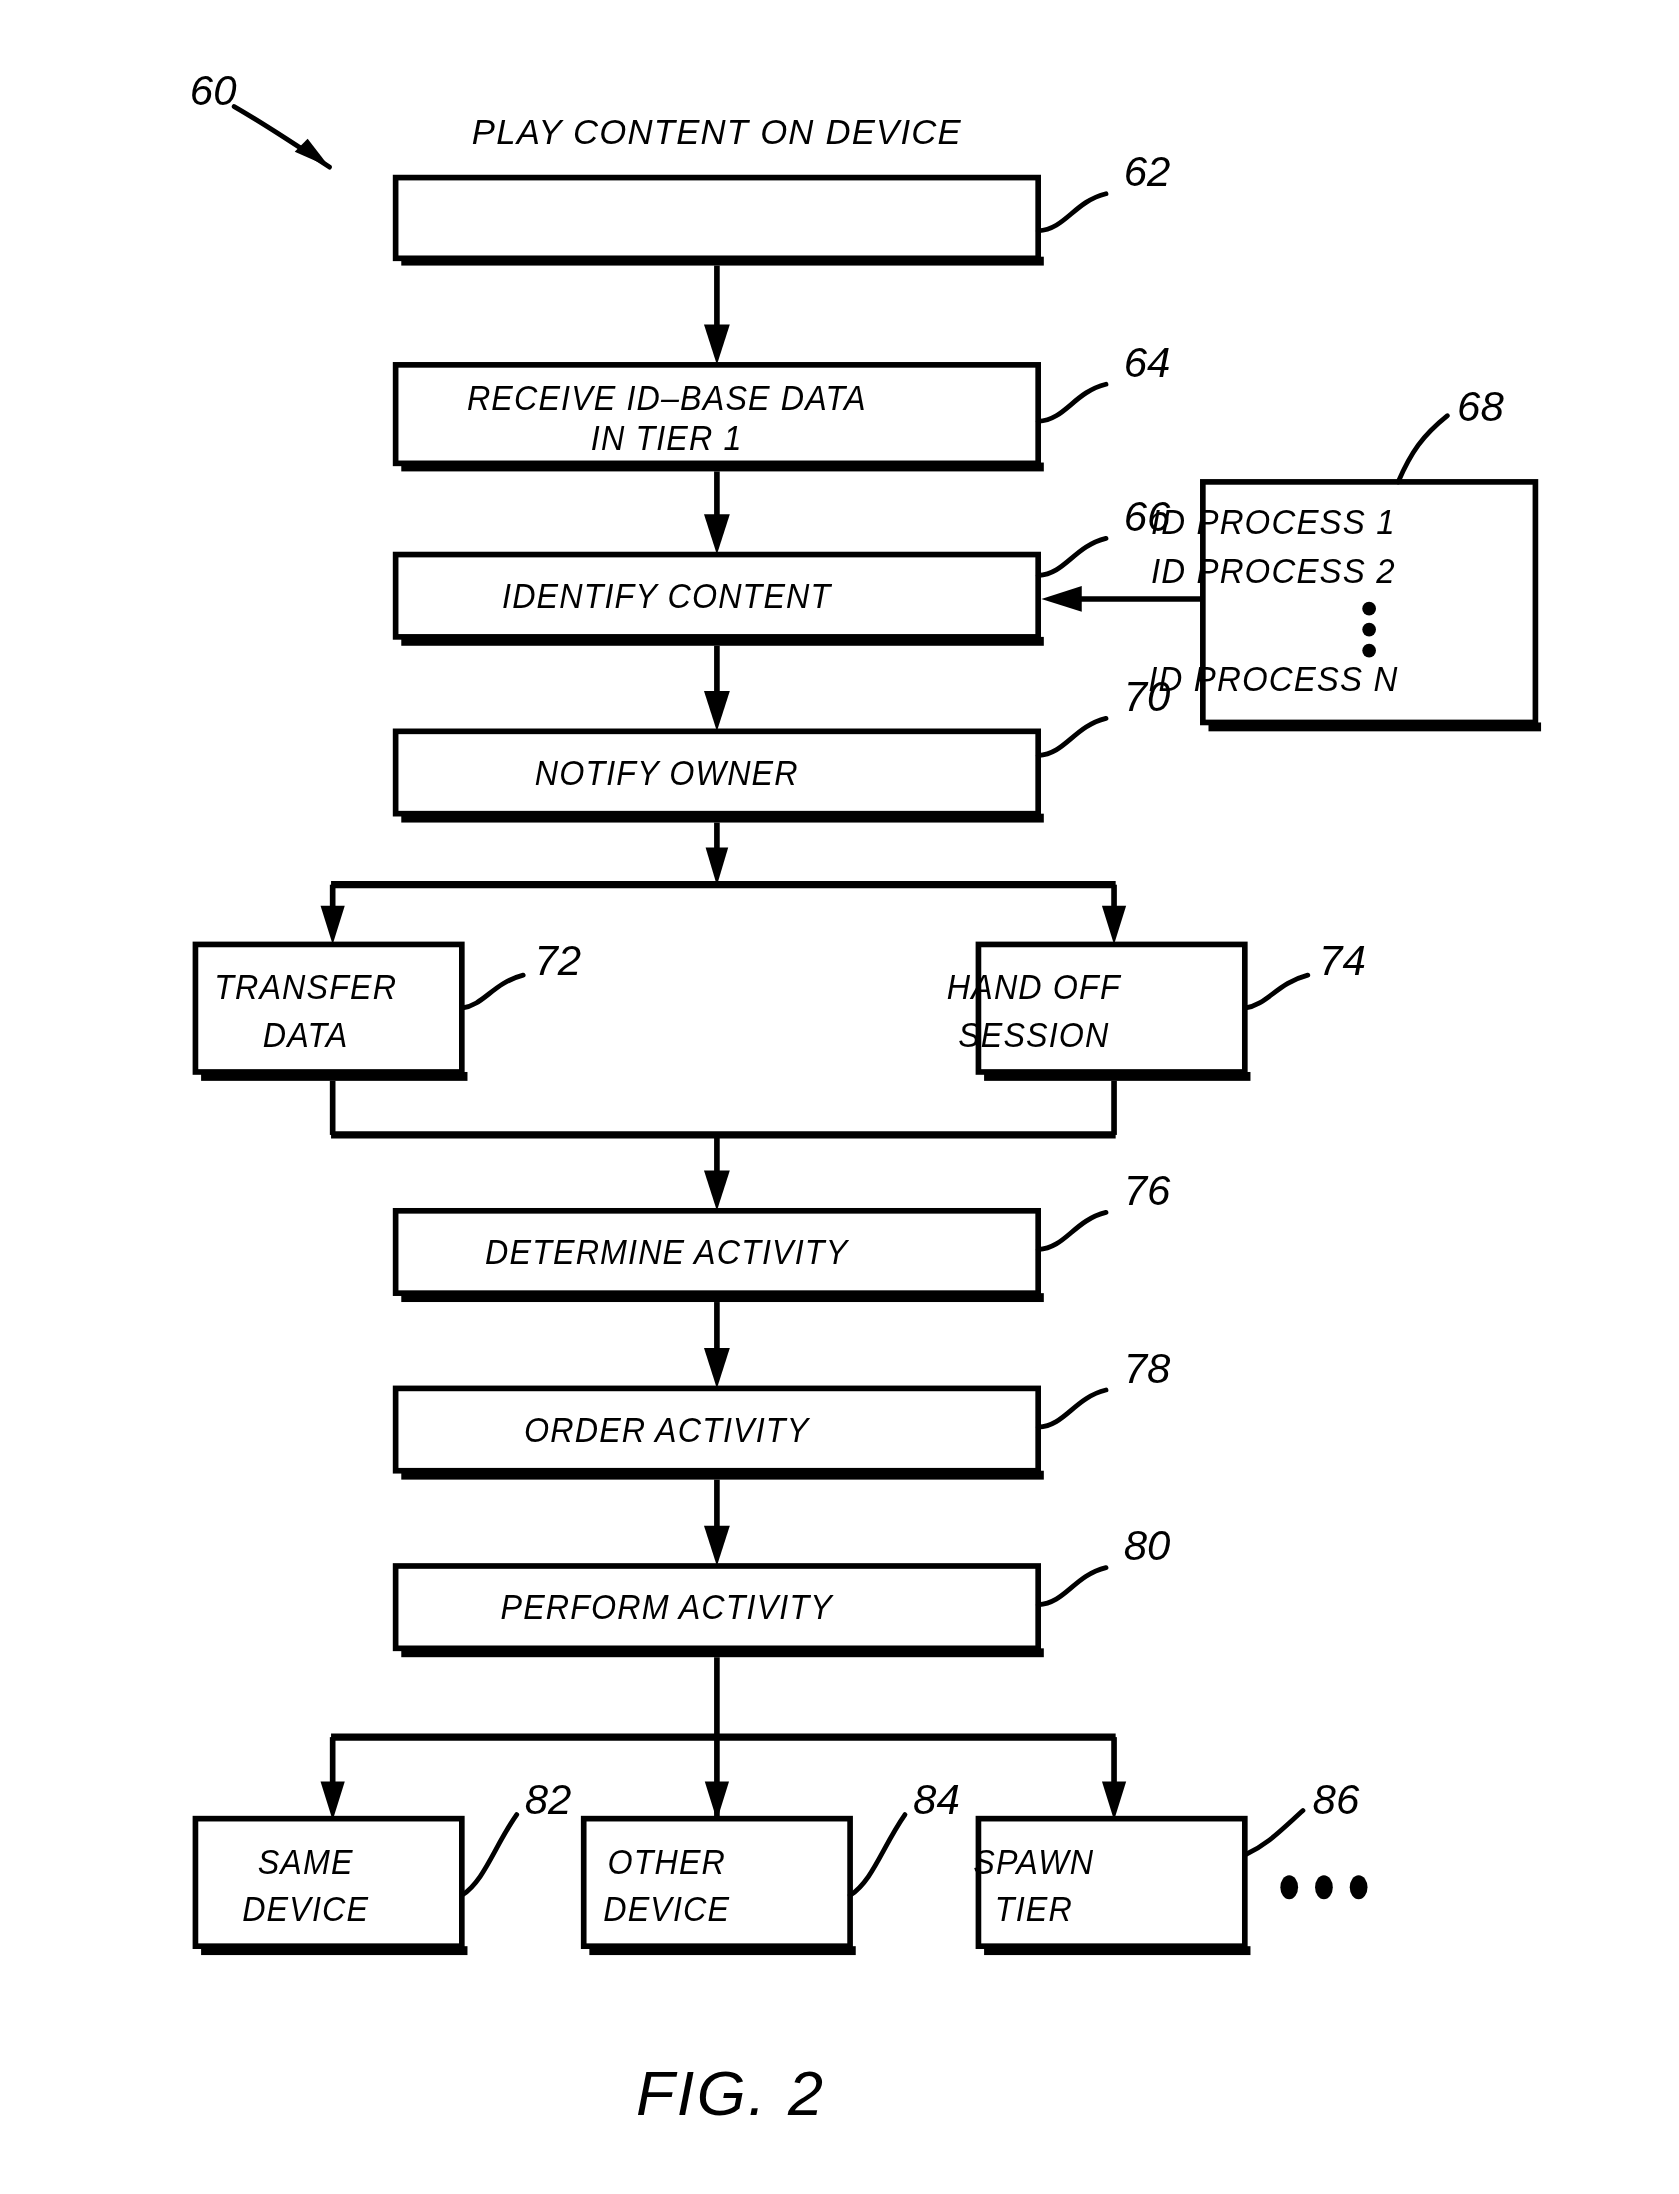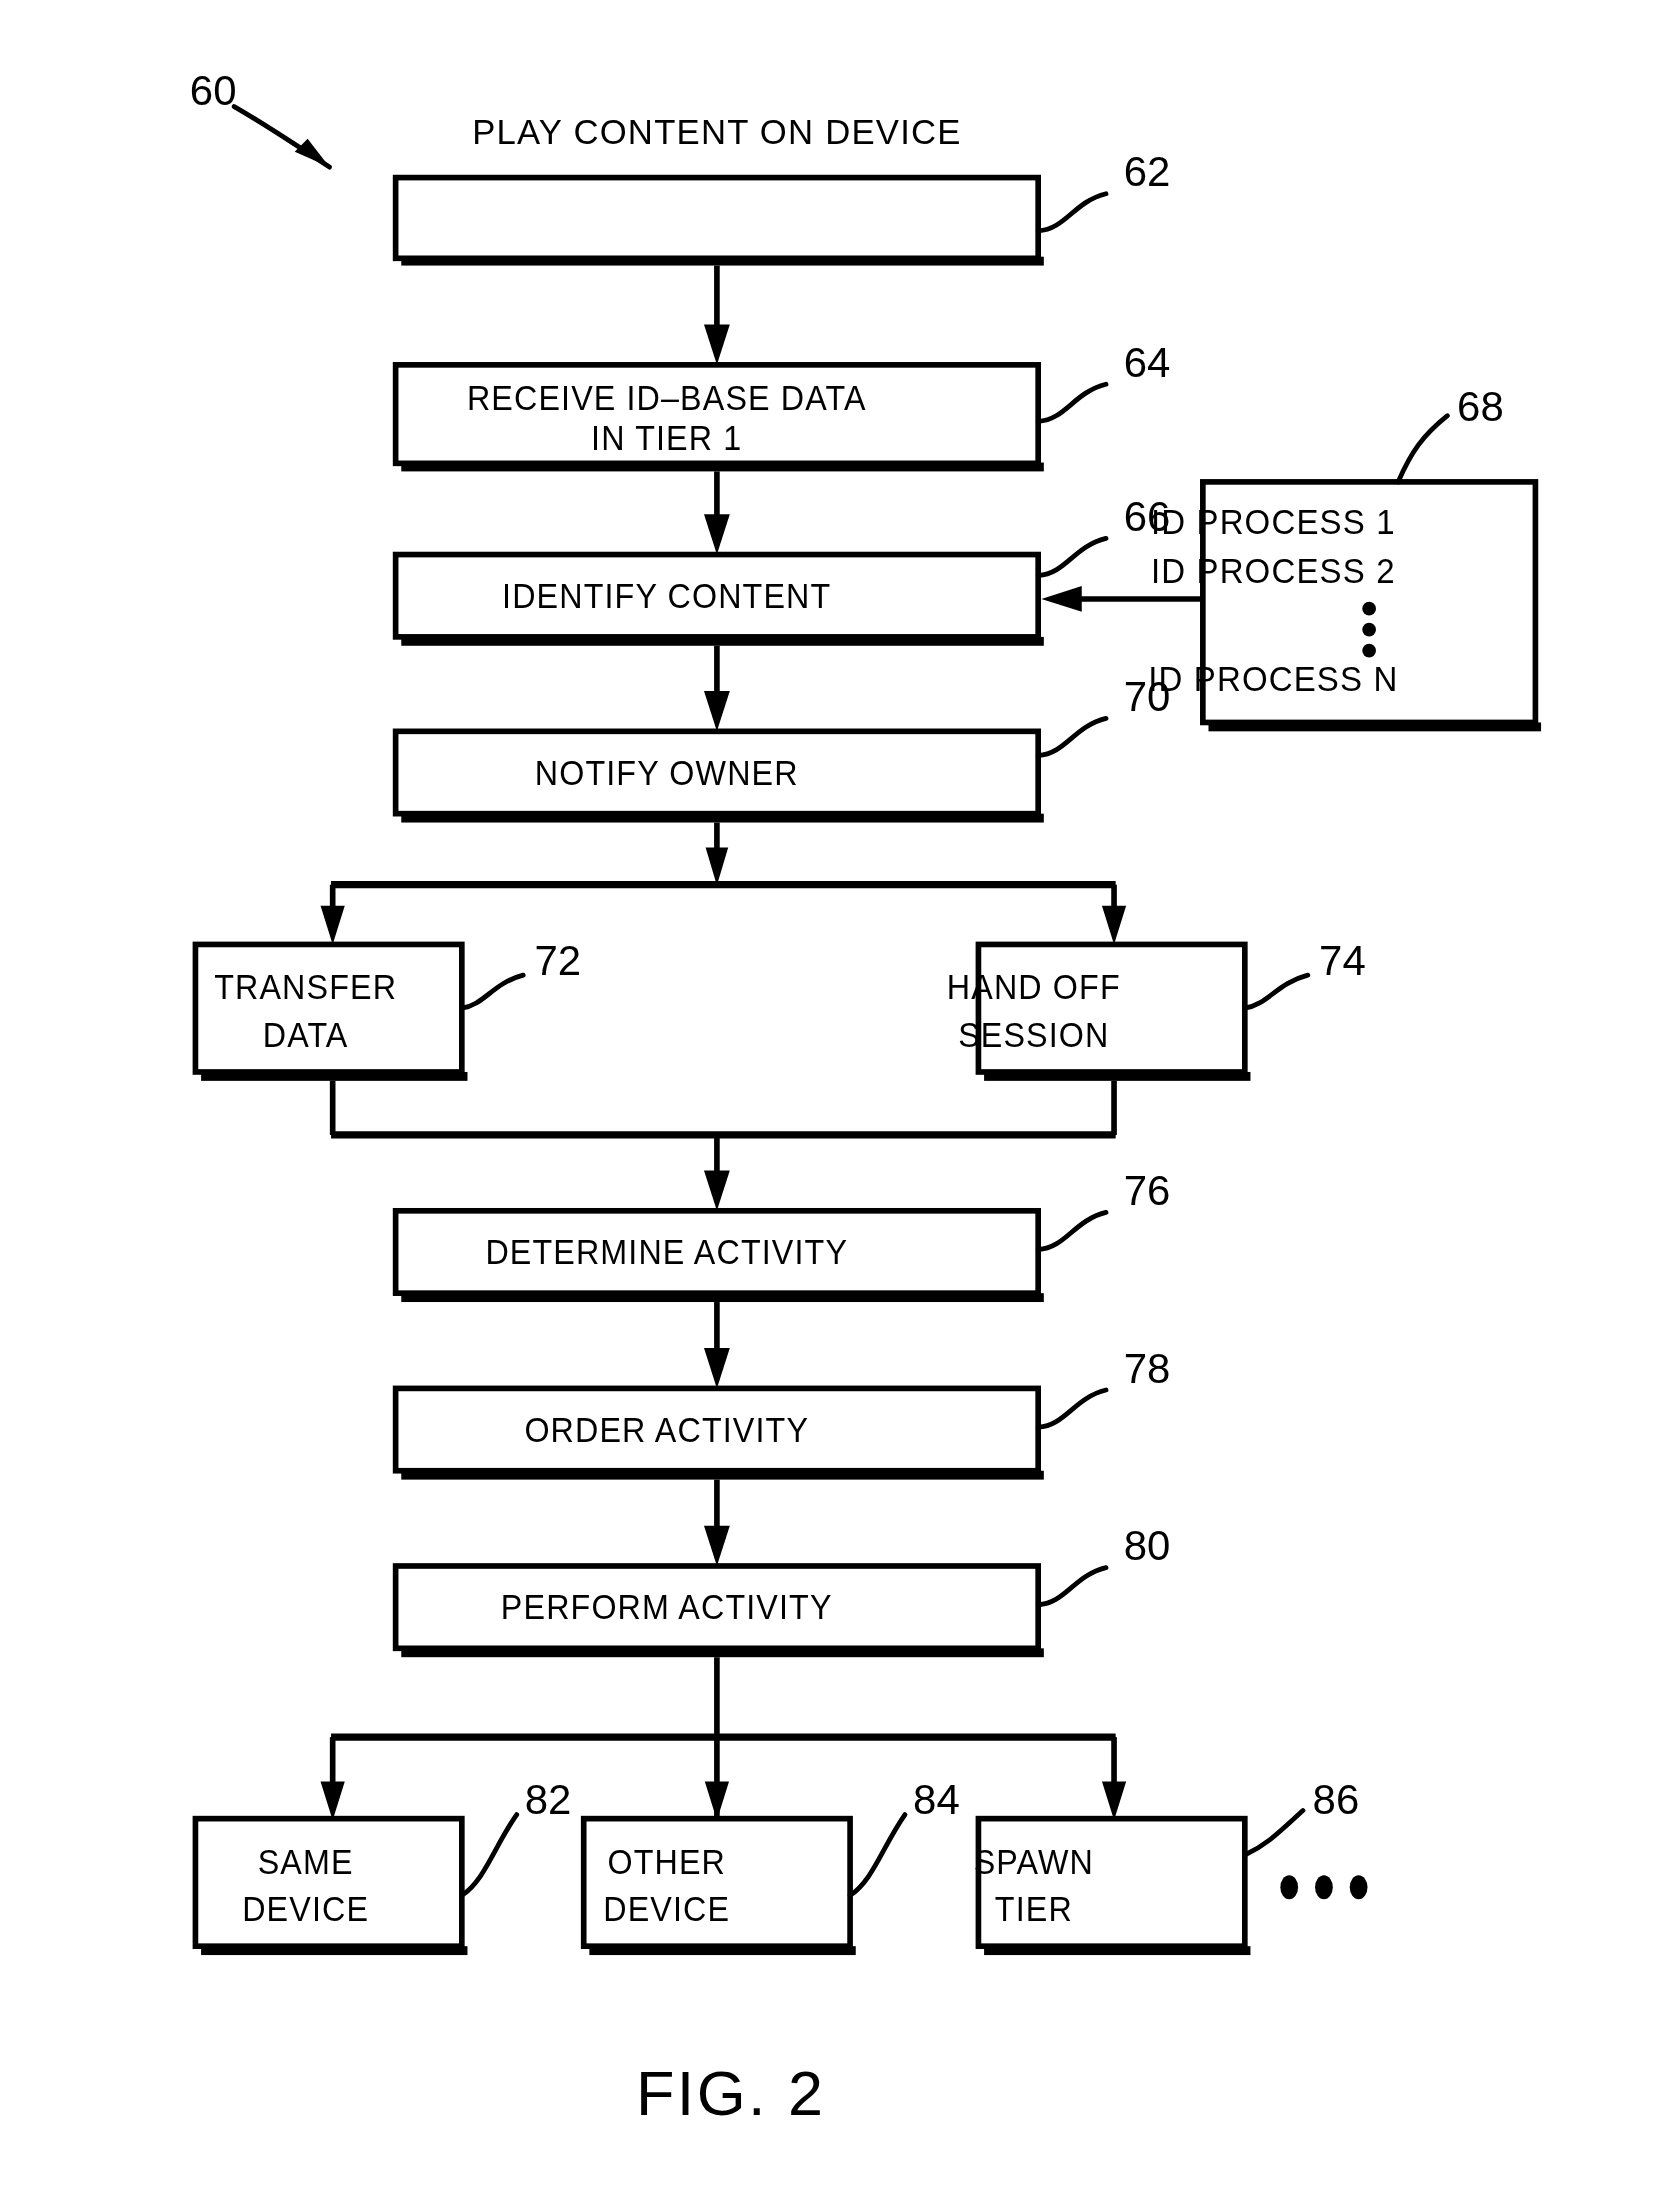--- a/index.html
+++ b/index.html
@@ -12,20 +12,21 @@
     width: 1680px;
     height: 2194px;
     overflow: hidden;
     font-family: "Liberation Sans", sans-serif;
   }
   #figure-root {
     position: relative;
     width: 1680px;
     height: 2194px;
     background: #ffffff;
+    font-style: italic;
   }
   svg.diagram {
     display: block;
     width: 1680px;
     height: 2194px;
   }
   .box-rect {
     fill: #ffffff;
     stroke: #000000;
     stroke-width: 7;

